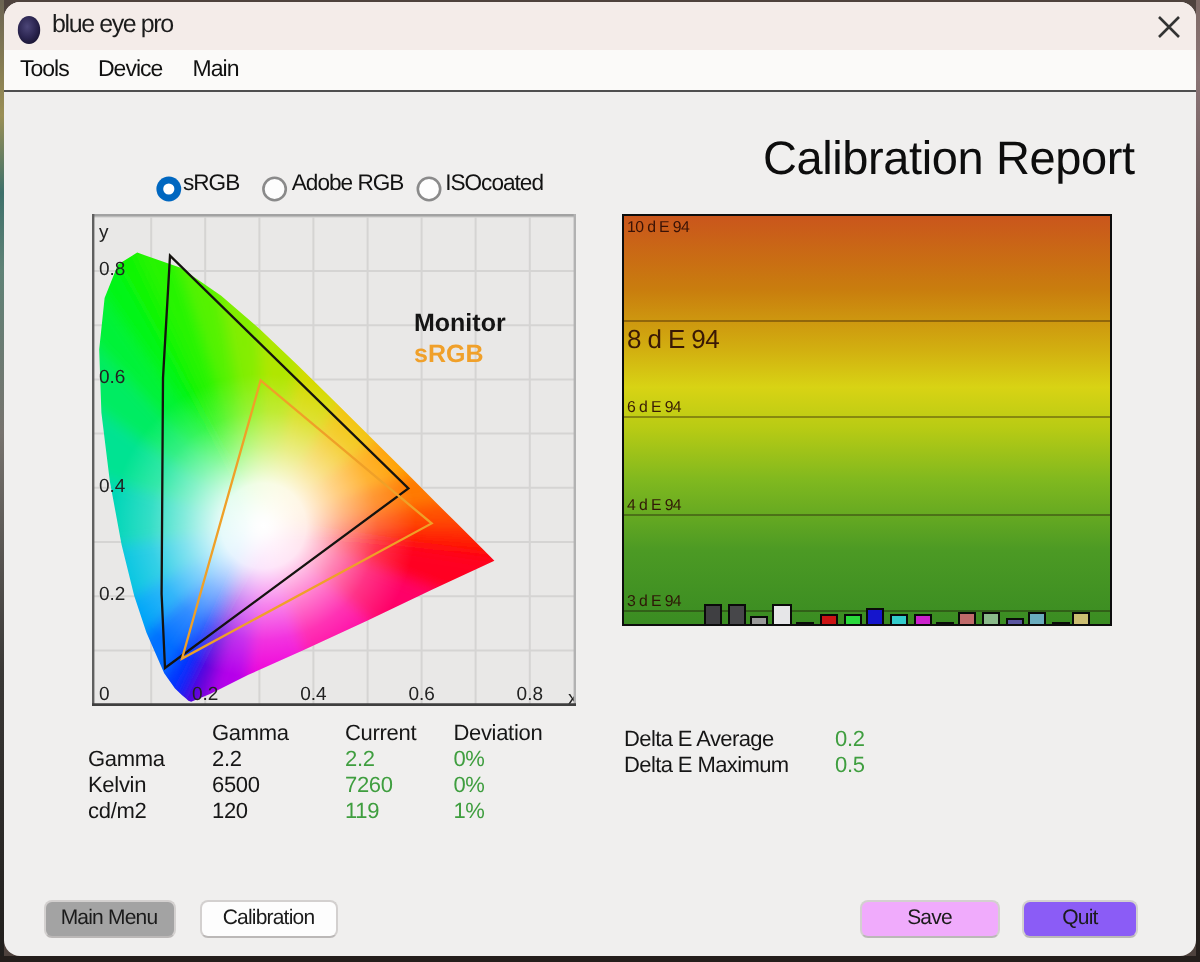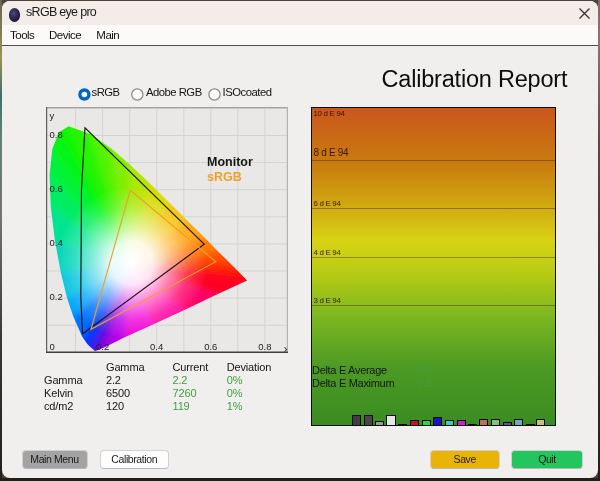--- a/index.html
+++ b/index.html
@@ -18,21 +18,21 @@
   <svg class="abs" style="left:6px;top:5.5px" width="14" height="15">
       <defs>
         <radialGradient id="egg" cx="0.42" cy="0.38" r="0.75">
           <stop offset="0" stop-color="#4c4678"></stop>
           <stop offset="0.5" stop-color="#2e2854"></stop>
           <stop offset="1" stop-color="#120e2a"></stop>
         </radialGradient>
       </defs>
       <ellipse cx="6.5" cy="8" rx="5.6" ry="7" fill="url(#egg)"></ellipse>
     </svg>
-  <div class="abs" style="left:24px;top:5px;font-size:12.5px;letter-spacing:-0.7px;line-height:1;color:#1c1c1c">sRGB eye pro</div>
+  <div class="abs" style="left:24px;top:5px;font-size:12.5px;letter-spacing:-0.7px;line-height:1;color:#1c1c1c">blue eye pro</div>
   <svg class="abs" style="left:576px;top:6px" width="13" height="13" viewBox="0 0 13 13">
       <path d="M1.5 1.5 L11.5 11.5 M11.5 1.5 L1.5 11.5" stroke="#333" stroke-width="1.3"></path>
     </svg>
   <div class="abs m" style="left:8px;top:29px">Tools</div>
   <div class="abs m" style="left:47px;top:29px">Device</div>
   <div class="abs m" style="left:94.3px;top:29px">Main</div>
 </div>
 
 <svg class="abs" style="left:78px;top:88px" width="210" height="14">
   <circle cx="6.4" cy="6.5" r="6.2" fill="#0067c0"></circle>
@@ -133,28 +133,28 @@
 <text x="56.6" y="243" text-anchor="middle" font-family="Liberation Sans, sans-serif" font-size="9.5" fill="#222">0.2</text>
 <text x="110.7" y="243" text-anchor="middle" font-family="Liberation Sans, sans-serif" font-size="9.5" fill="#222">0.4</text>
 <text x="164.8" y="243" text-anchor="middle" font-family="Liberation Sans, sans-serif" font-size="9.5" fill="#222">0.6</text>
 <text x="218.9" y="243" text-anchor="middle" font-family="Liberation Sans, sans-serif" font-size="9.5" fill="#222">0.8</text>
 <line x1="0" y1="0.6" x2="242" y2="0.6" stroke="#a2a2a2" stroke-width="1.2"></line>
     <line x1="241.4" y1="0" x2="241.4" y2="246" stroke="#b2b2b2" stroke-width="1.2"></line>
     <line x1="0.6" y1="0" x2="0.6" y2="246" stroke="#5f5f5f" stroke-width="1.2"></line>
     <line x1="0" y1="245.3" x2="242" y2="245.3" stroke="#3f3f3f" stroke-width="1.4"></line>
 </svg>
 
-<div class="abs" style="left:310.5px;top:107px;width:245.5px;height:319px;border:1.8px solid #0d0d0d;background:linear-gradient(#ca561c 0%,#c97d0e 18%,#d2b010 33%,#d8d314 42%,#b8cb14 52%,#7fb81f 65%,#4c9a24 82%,#3a8c22 100%)">
+<div class="abs" style="left:310.5px;top:107px;width:245.5px;height:206px;border:1.8px solid #0d0d0d;background:linear-gradient(#ca561c 0%,#c97d0e 18%,#d2b010 33%,#d8d314 42%,#b8cb14 52%,#7fb81f 65%,#4c9a24 82%,#3a8c22 100%)">
 <div style="position:absolute;left:0;right:0;top:51.7px;height:1px;background:rgba(30,10,5,0.35)"></div>
 <div style="position:absolute;left:0;right:0;top:100.2px;height:1px;background:rgba(30,10,5,0.35)"></div>
 <div style="position:absolute;left:0;right:0;top:148.7px;height:1px;background:rgba(30,10,5,0.35)"></div>
 <div style="position:absolute;left:0;right:0;top:197.2px;height:1px;background:rgba(30,10,5,0.35)"></div>
 
 <div style="position:absolute;left:2px;top:1.2px;font-size:7.9px;letter-spacing:-0.3px;color:rgba(45,12,4,0.92)">10 d E 94</div>
-<div style="position:absolute;left:2px;top:39px;font-size:10px;letter-spacing:-0.3px;color:rgba(45,12,4,0.92)">8 d E 94</div>
+<div style="position:absolute;left:2px;top:54px;font-size:13px;letter-spacing:-0.3px;color:rgba(45,12,4,0.92)">8 d E 94</div>
 <div style="position:absolute;left:2px;top:91.4px;font-size:7.9px;letter-spacing:-0.3px;color:rgba(45,12,4,0.92)">6 d E 94</div>
 <div style="position:absolute;left:2px;top:139.9px;font-size:7.9px;letter-spacing:-0.3px;color:rgba(45,12,4,0.92)">4 d E 94</div>
 <div style="position:absolute;left:2px;top:188.4px;font-size:7.9px;letter-spacing:-0.3px;color:rgba(45,12,4,0.92)">3 d E 94</div>
 
 <div style="position:absolute;left:40.5px;bottom:0;width:9.4px;height:10.4px;background:#3f3f42;border:1.2px solid #0a0a0a;border-bottom:none"></div>
 <div style="position:absolute;left:52.1px;bottom:0;width:9.4px;height:10.4px;background:#47474a;border:1.2px solid #0a0a0a;border-bottom:none"></div>
 <div style="position:absolute;left:63.7px;bottom:0;width:9.2px;height:4.0px;background:#9a9a9a;border:1.2px solid #0a0a0a;border-bottom:none"></div>
 <div style="position:absolute;left:74.9px;bottom:0;width:9.4px;height:10.2px;background:#e6e6e8;border:1.2px solid #0a0a0a;border-bottom:none"></div>
 <div style="position:absolute;left:86.7px;bottom:0;width:9.2px;height:1.0px;background:#0a0a0a"></div>
 <div style="position:absolute;left:98.3px;bottom:0;width:9.2px;height:4.6px;background:#cc1414;border:1.2px solid #0a0a0a;border-bottom:none"></div>
@@ -187,13 +187,13 @@
 <div class="abs t" style="left:106px;top:401.4px;color:#161616">120</div>
 <div class="abs t" style="left:172.5px;top:401.4px;color:#3f9e3f">119</div>
 <div class="abs t" style="left:226.7px;top:401.4px;color:#3f9e3f">1%</div>
 <div class="abs t" style="letter-spacing:-0.3px;left:312px;top:364.9px;color:#161616">Delta E Average</div>
 <div class="abs t" style="left:417.5px;top:364.9px;color:#3f9e3f">0.2</div>
 <div class="abs t" style="letter-spacing:-0.3px;left:312px;top:377.9px;color:#161616">Delta E Maximum</div>
 <div class="abs t" style="left:417.5px;top:377.9px;color:#3f9e3f">0.5</div>
 
 <div style="position:absolute;background:#a3a3a3;border:1px solid #d3d0cf;border-bottom-color:#bbb8b7;border-radius:4px;font-size:10.5px;letter-spacing:-0.4px;color:#1b1b1b;display:flex;align-items:center;justify-content:center;line-height:1;left:21.5px;top:450px;width:66px;height:18.5px">Main Menu</div>
 <div style="position:absolute;background:#fdfdfd;border:1px solid #d3d0cf;border-bottom-color:#bbb8b7;border-radius:4px;font-size:10.5px;letter-spacing:-0.4px;color:#1b1b1b;display:flex;align-items:center;justify-content:center;line-height:1;left:99.5px;top:450px;width:69.5px;height:18.5px">Calibration</div>
-<div style="position:absolute;background:#eab308;border:1px solid #d3d0cf;border-bottom-color:#bbb8b7;border-radius:4px;font-size:10.5px;letter-spacing:-0.4px;color:#1b1b1b;display:flex;align-items:center;justify-content:center;line-height:1;left:429.5px;top:449.5px;width:70.5px;height:19px">Save</div>
-<div style="position:absolute;background:#22c55e;border:1px solid #d3d0cf;border-bottom-color:#bbb8b7;border-radius:4px;font-size:10.5px;letter-spacing:-0.4px;color:#1b1b1b;display:flex;align-items:center;justify-content:center;line-height:1;left:511px;top:449.5px;width:72px;height:19px">Quit</div>
+<div style="position:absolute;background:#f0abfc;border:1px solid #d3d0cf;border-bottom-color:#bbb8b7;border-radius:4px;font-size:10.5px;letter-spacing:-0.4px;color:#1b1b1b;display:flex;align-items:center;justify-content:center;line-height:1;left:429.5px;top:449.5px;width:70.5px;height:19px">Save</div>
+<div style="position:absolute;background:#8b5cf6;border:1px solid #d3d0cf;border-bottom-color:#bbb8b7;border-radius:4px;font-size:10.5px;letter-spacing:-0.4px;color:#1b1b1b;display:flex;align-items:center;justify-content:center;line-height:1;left:511px;top:449.5px;width:58px;height:19px">Quit</div>
 </body></html>

